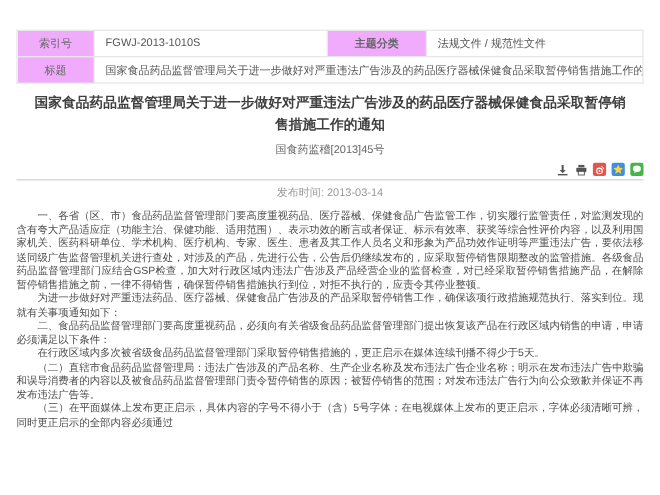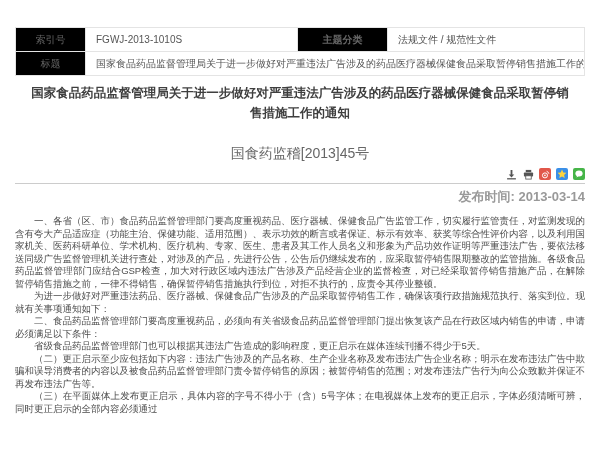--- a/index.html
+++ b/index.html
@@ -4,34 +4,34 @@
 <style>
   * { margin:0; padding:0; box-sizing:border-box; }
   html,body { width:600px; height:450px; background:#ffffff; overflow:hidden;
               font-family:"Liberation Sans","DejaVu Sans",sans-serif; }
   .page { width:600px; height:450px; padding:27px 15px 0 15px; background:#fff; }
 
   
   table.meta { width:100%; border-collapse:collapse; table-layout:fixed; }
   table.meta td { border:1px solid #e4e4e4; height:24px; font-size:10px; color:#555;
                   padding:2px 10px; vertical-align:middle; white-space:nowrap; overflow:hidden; }
-  table.meta td.lbl { background:#000000; text-align:center; color:#666; padding:2px 4px; }
+  table.meta td.lbl { background:#f0abfc; text-align:center; color:#666; padding:2px 4px; }
   .w1 { width:70px; } .w2 { width:212px; } .w3 { width:90px;font-weight:bold; }
 
   
   .art-title { margin:7px auto 0 auto; max-width:548px; text-align:center;
                font-size:12.5px; font-weight:bold; color:#3f3f3f; line-height:20px; }
-  .doc-no { margin-top:22px; text-align:center; font-size:14px; color:#666; }
+  .doc-no { margin-top:6px; text-align:center; font-size:10px; color:#666; }
 
   .toolbar { margin-top:5px; display:flex; justify-content:flex-end; align-items:center; gap:5px; height:12px; }
   .tbtn { width:12px; height:12px; display:inline-flex; align-items:center; justify-content:center; cursor:pointer; }
   .badge { width:12px; height:12px; border-radius:2px; display:inline-flex; align-items:center; justify-content:center; }
 
   .divider { margin-top:3px; border-top:1px solid #cccccc; height:0; }
-  .pub-time { margin-top:4px; text-align:right; font-size:13px; color:#999;font-weight:bold; }
+  .pub-time { margin-top:4px; text-align:center; font-size:10px; color:#999; }
 
   
   .body { margin-top:9px; }
   .body p { font-size:9.5px; line-height:12.5px; color:#4d4d4d; text-align:justify;
             text-indent:2em; word-break:break-all; }
 </style>
 </head>
 <body>
 
 <div class="page">
@@ -88,18 +88,18 @@
     </span>
   </div>
 
   <div class="divider"></div>
   <div class="pub-time">发布时间: 2013-03-14</div>
 
   <div class="body">
     <p>一、各省（区、市）食品药品监督管理部门要高度重视药品、医疗器械、保健食品广告监管工作，切实履行监管责任，对监测发现的含有夸大产品适应症（功能主治、保健功能、适用范围）、表示功效的断言或者保证、标示有效率、获奖等综合性评价内容，以及利用国家机关、医药科研单位、学术机构、医疗机构、专家、医生、患者及其工作人员名义和形象为产品功效作证明等严重违法广告，要依法移送同级广告监督管理机关进行查处，对涉及的产品，先进行公告，公告后仍继续发布的，应采取暂停销售限期整改的监管措施。各级食品药品监督管理部门应结合GSP检查，加大对行政区域内违法广告涉及产品经营企业的监督检查，对已经采取暂停销售措施产品，在解除暂停销售措施之前，一律不得销售，确保暂停销售措施执行到位，对拒不执行的，应责令其停业整顿。</p>
     <p>为进一步做好对严重违法药品、医疗器械、保健食品广告涉及的产品采取暂停销售工作，确保该项行政措施规范执行、落实到位。现就有关事项通知如下：</p>
     <p>二、食品药品监督管理部门要高度重视药品，必须向有关省级食品药品监督管理部门提出恢复该产品在行政区域内销售的申请，申请必须满足以下条件：</p>
-    <p>省级食品药品监督管理部门也可以根据其违法广告造成的影响程度，更正启示在媒体连续刊播不得少于5天。</p>
-    <p>（二）更正启示至少应包括如下内容：违法广告涉及的产品名称、生产企业名称及发布违法广告企业名称；明示在发布违法广告中欺骗和误导消费者的内容以及被食品药品监督管理部门责令暂停销售的原因；被暂停销售的范围；对发布违法广告行为向公众致歉并保证不再发布违法广告等。</p>
+    <p>在行政区域内多次被省级食品药品监督管理部门采取暂停销售措施的，更正启示在媒体连续刊播不得少于5天。</p>
+    <p>（二）直辖市食品药品监督管理局：违法广告涉及的产品名称、生产企业名称及发布违法广告企业名称；明示在发布违法广告中欺骗和误导消费者的内容以及被食品药品监督管理部门责令暂停销售的原因；被暂停销售的范围；对发布违法广告行为向公众致歉并保证不再发布违法广告等。</p>
     <p>（三）在平面媒体上发布更正启示，具体内容的字号不得小于（含）5号字体；在电视媒体上发布的更正启示，字体必须清晰可辨，同时更正启示的全部内容必须通过</p>
   </div>
 
 </div>
 
 </body></html>

